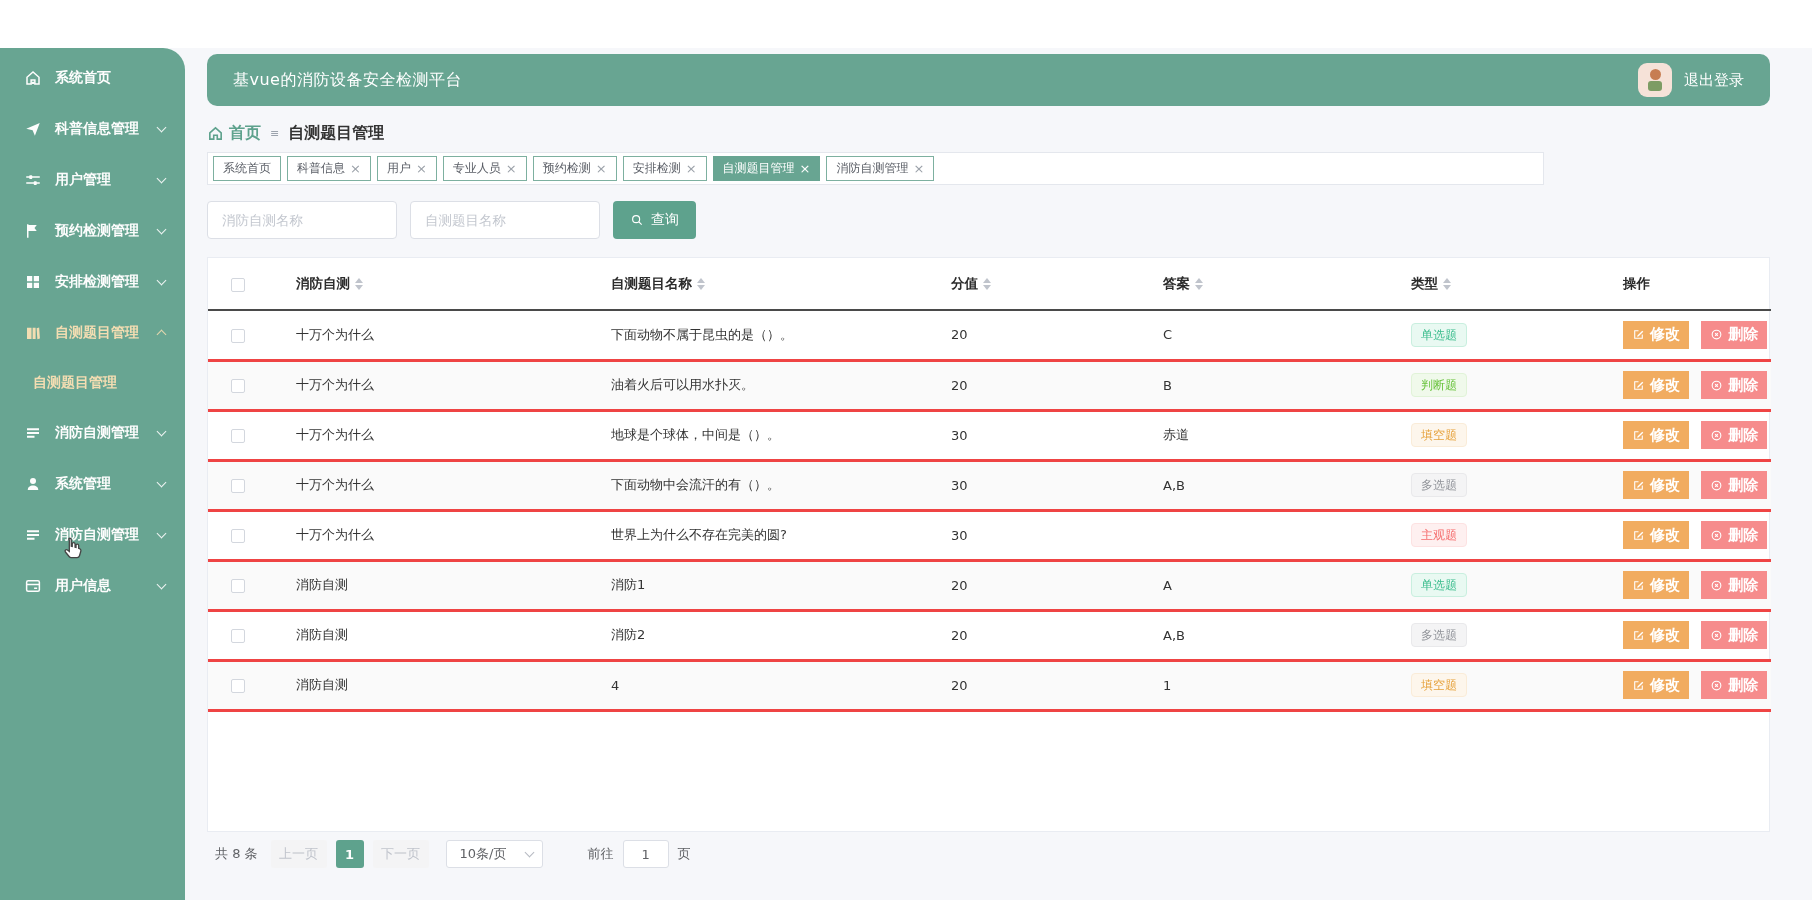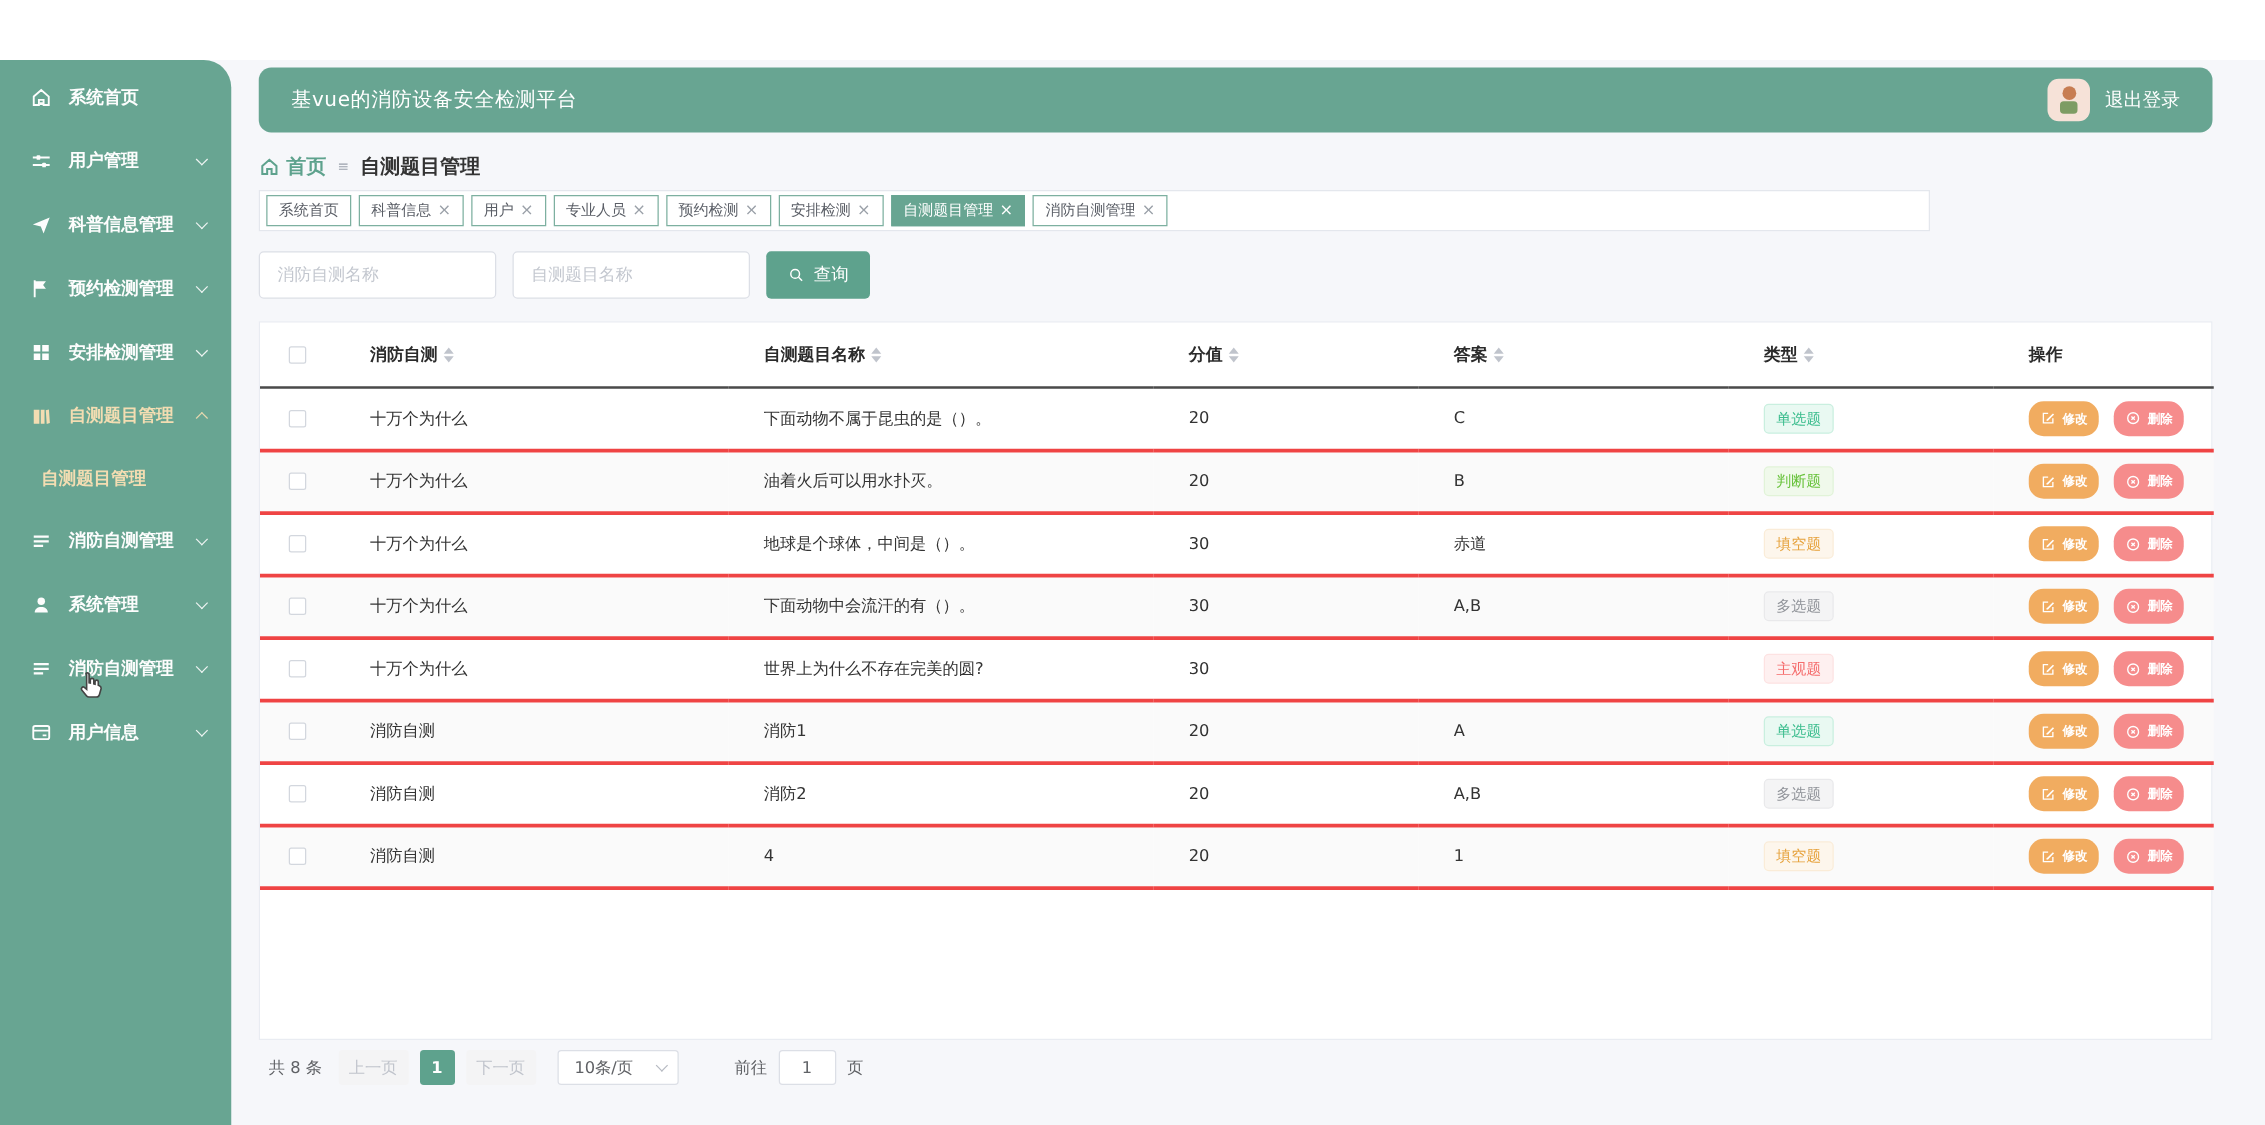--- a/index.html
+++ b/index.html
@@ -72,21 +72,21 @@
   .caret .cd{border-top:5px solid #c0c4cc;}
   .checkbox{display:inline-block;width:14px;height:14px;border:1px solid #d3d7de;border-radius:2px;background:#fff;cursor:pointer;vertical-align:middle;}
 
   .badge{display:inline-block;height:24px;line-height:22px;padding:0 9px;border-radius:4px;font-size:12px;border:1px solid;}
   .badge-mint{color:#3cbd8e;background:#e9f9f2;border-color:#c9efdf;}
   .badge-green{color:#67c23a;background:#f0f9eb;border-color:#e1f3d8;}
   .badge-orange{color:#e6a23c;background:#fdf6ec;border-color:#faecd8;}
   .badge-gray{color:#909399;background:#f4f4f5;border-color:#e9e9eb;}
   .badge-red{color:#f56c6c;background:#fef0f0;border-color:#fde2e2;}
 
-  .row-btn{display:inline-flex;align-items:center;gap:5px;height:28px;padding:0 9px;border:none;border-radius:12px;color:#fff;font-size:10px;cursor:pointer;font-family:inherit;font-weight:600;}
+  .row-btn{display:inline-flex;align-items:center;gap:5px;height:28px;padding:0 9px;border:none;border-radius:0;color:#fff;font-size:15px;cursor:pointer;font-family:inherit;font-weight:600;}
   .row-btn svg{width:13px;height:13px;}
   .btn-edit{background:var(--edit);margin-right:8px;}
   .btn-del{background:var(--del);}
 
   .pagination{margin-top:8px;display:flex;align-items:center;gap:9px;padding-left:8px;font-size:13px;color:#606266;}
   .pg-total{margin-right:4px;}
   .pg-btn{min-width:56px;height:28px;background:#f4f4f5;color:#c0c4cc;border-radius:3px;display:inline-flex;align-items:center;justify-content:center;padding:0 8px;cursor:default;}
   .pg-num{width:28px;height:28px;background:var(--green-btn);color:#fff;border-radius:3px;display:inline-flex;align-items:center;justify-content:center;font-weight:600;cursor:pointer;}
   .pg-size{width:97px;height:28px;border:1px solid #dcdfe6;border-radius:3px;background:#fff;display:inline-flex;align-items:center;justify-content:space-between;padding:0 9px 0 13px;cursor:pointer;margin-left:8px;}
   .pg-size .chevd{width:7px;height:7px;border-right:1.4px solid #b6bac2;border-bottom:1.4px solid #b6bac2;transform:rotate(45deg);margin-top:-3px;}
@@ -109,37 +109,37 @@
               <path d="M4 11 L12 4 L20 11 V20 H14.5 V14.5 H9.5 V20 H4 Z"></path>
               <path d="M11 20v-2h2v2"></path>
             </svg>
           </span>
     <span class="side-label">系统首页</span>
 
   </div>
 
   <div class="side-item">
     <span class="side-icon">
+            <svg viewBox="0 0 24 24">
+              <path d="M3 11.5 L21 4 L14.5 21 L11.5 13.5 Z M11.5 13.5 L21 4" fill="currentColor"></path>
+            </svg>
+          </span>
+    <span class="side-label">科普信息管理</span>
+    <span class="chev"></span>
+  </div>
+
+  <div class="side-item">
+    <span class="side-icon">
             <svg viewBox="0 0 24 24" fill="none" stroke="currentColor" stroke-width="2">
               <path d="M3 8h18M3 16h18"></path>
               <rect x="7" y="5.5" width="4" height="5" rx="1" fill="currentColor" stroke="none"></rect>
               <rect x="13" y="13.5" width="4" height="5" rx="1" fill="currentColor" stroke="none"></rect>
             </svg>
           </span>
     <span class="side-label">用户管理</span>
-    <span class="chev"></span>
-  </div>
-
-  <div class="side-item">
-    <span class="side-icon">
-            <svg viewBox="0 0 24 24">
-              <path d="M3 11.5 L21 4 L14.5 21 L11.5 13.5 Z M11.5 13.5 L21 4" fill="currentColor"></path>
-            </svg>
-          </span>
-    <span class="side-label">科普信息管理</span>
     <span class="chev"></span>
   </div>
 
 
   <div class="side-item">
     <span class="side-icon">
             <svg viewBox="0 0 24 24">
               <path d="M5 3v18" stroke="currentColor" stroke-width="2"></path>
               <path d="M5 4h12l-3 4 3 4H5z" fill="currentColor"></path>
             </svg>

